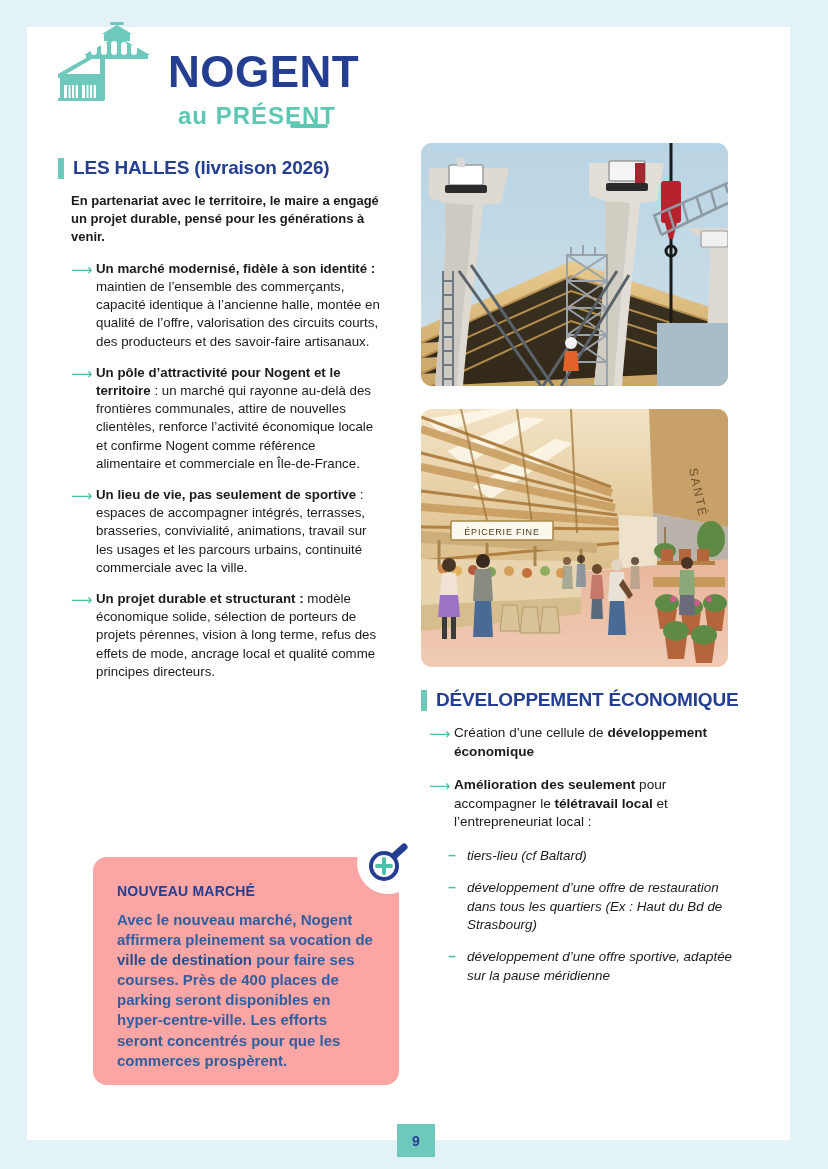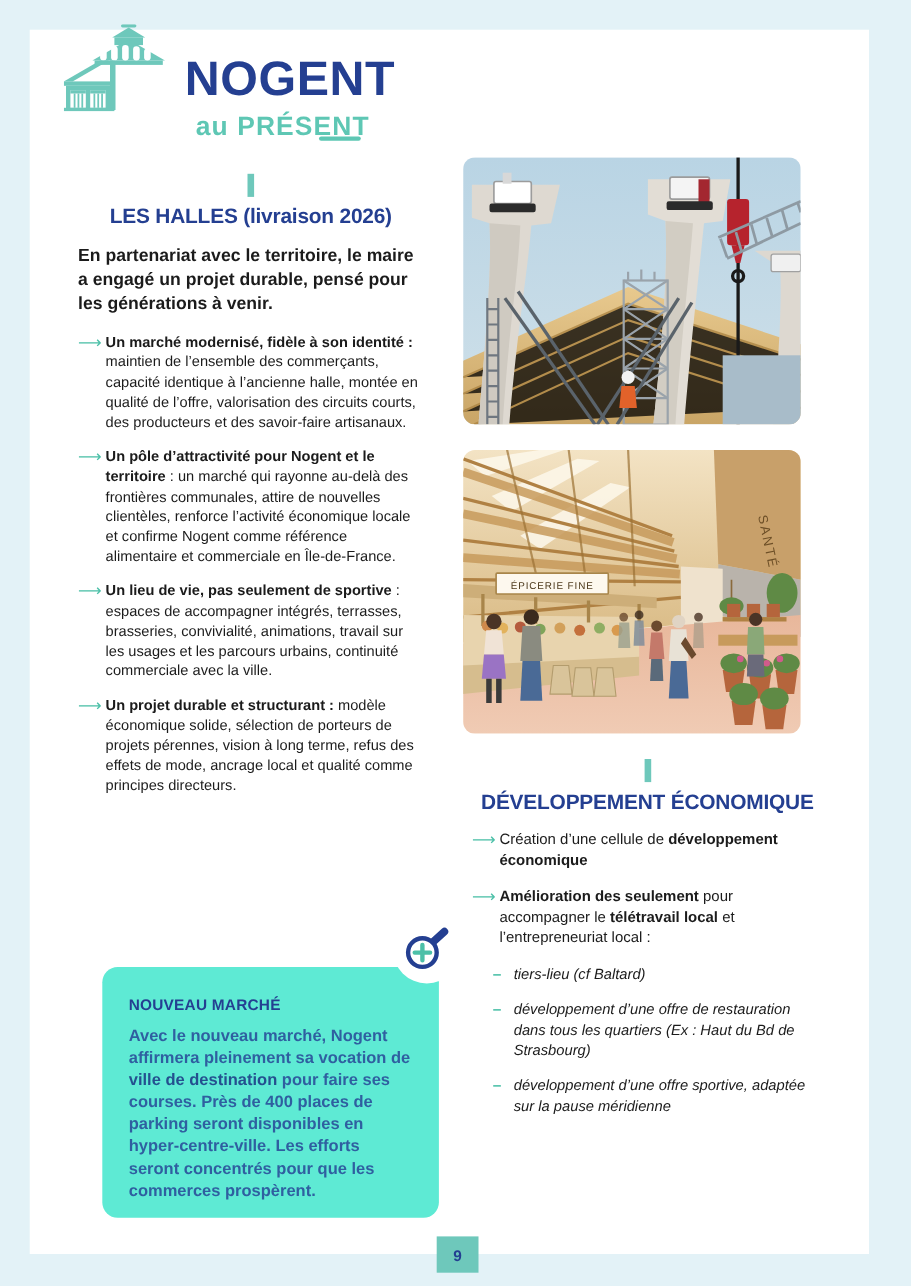--- a/index.html
+++ b/index.html
@@ -74,39 +74,38 @@
     left: 421px; top: 143px;
     width: 335px;
   }
 
   
   .section-heading {
     display: flex;
     align-items: center;
     gap: 9px;
     margin-bottom: 13px;
-    flex-direction: column;
   }
   .heading-bar {
     width: 6px;
     height: 21px;
     background: #6ec8bb;
     flex: 0 0 auto;
   }
   .heading-text {
     font-size: 19px;
     font-weight: 800;
     color: #243f91;
     letter-spacing: -0.2px;
     line-height: 1.1;
   }
 
   
   #intro-text {
-    font-size: 16px;
+    font-size: 13px;
     font-weight: 700;
     color: #1b1b1b;
     line-height: 1.38;
     margin: 0 0 14px 13px;
     width: 318px;
   }
 
   
   .bullet {
     position: relative;
@@ -168,24 +167,23 @@
   #photo-construction { height: 243px; }
   #photo-rendering { height: 258px; }
   .photo svg { display: block; width: 100%; height: 100%; }
 
   
   #callout-box {
     position: absolute;
     left: 93px; top: 857px;
     width: 306px;
     height: 228px;
-    background: #5eead4;
+    background: #fca5a5;
     border-radius: 14px;
     padding: 26px 24px 18px 24px;
-    margin-top: 22px;
   }
   #callout-title {
     font-size: 14px;
     font-weight: 800;
     color: #243f91;
     letter-spacing: 0.2px;
     margin-bottom: 11px;
   }
   #callout-body {
     font-size: 15px;

